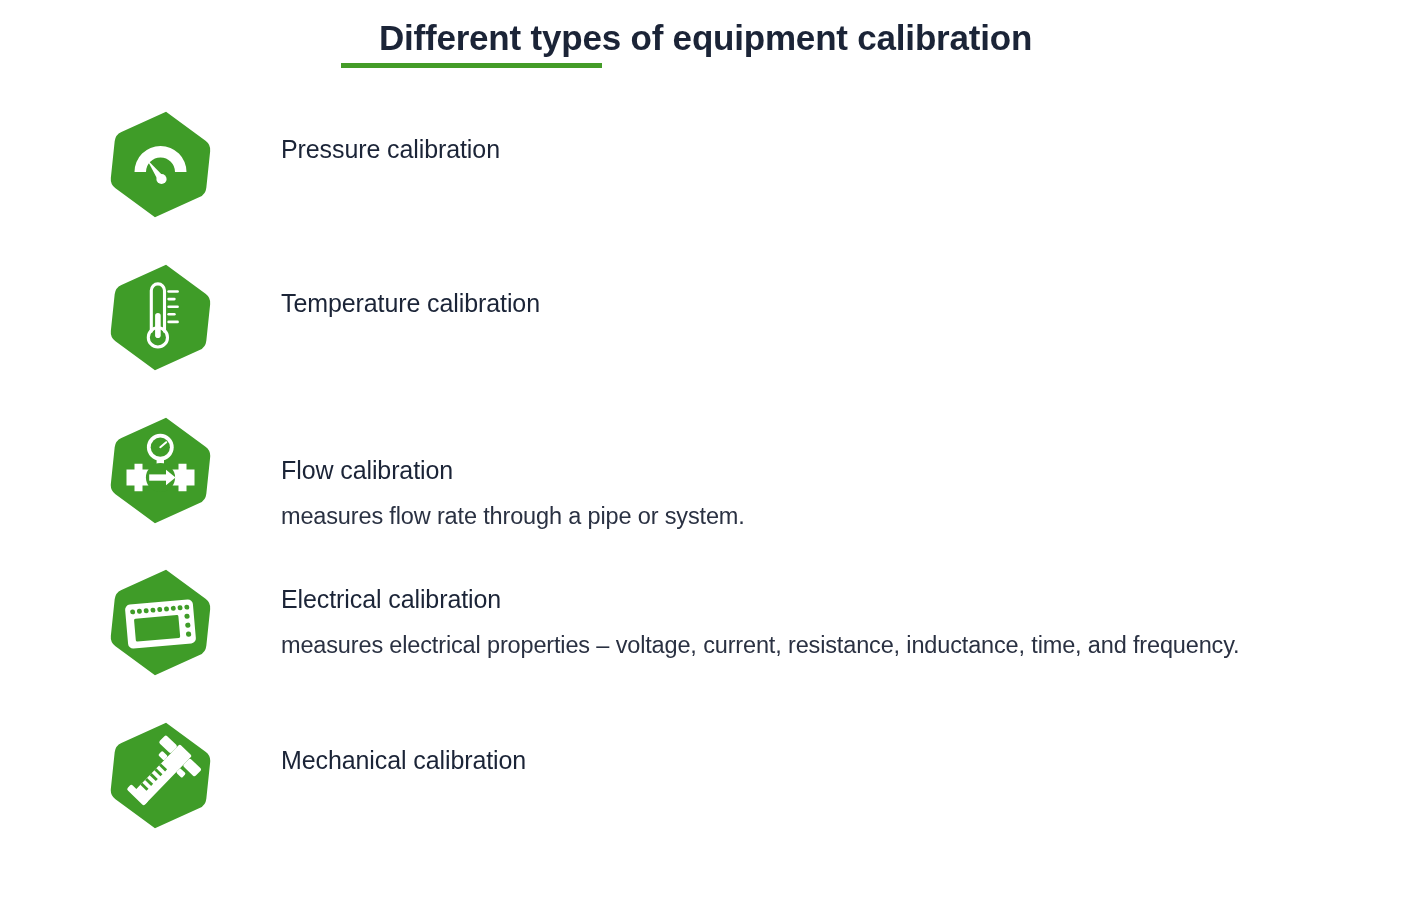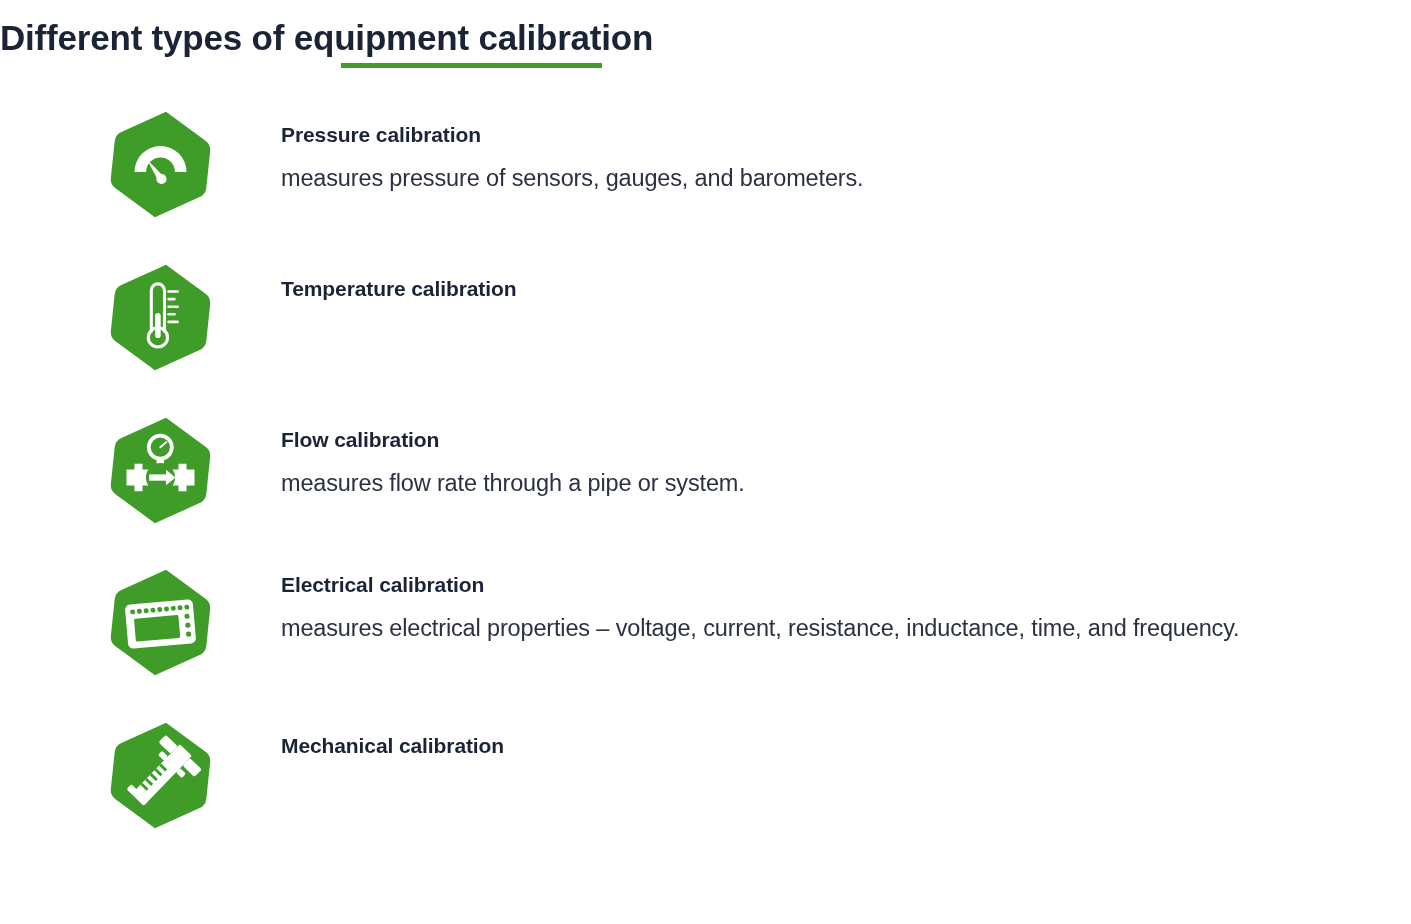--- a/index.html
+++ b/index.html
@@ -15,21 +15,21 @@
     overflow: hidden;
     color: #1b2437;
   }
 
   
   .title-block {
     position: absolute;
     left: 0;
     top: 18px;
     width: 1411px;
-    text-align: left;
+    text-align: center;
   }
   .title {
     font-size: 35px;
     font-weight: bold;
     letter-spacing: -0.2px;
     color: #1b2437;
     line-height: 1.15;
     white-space: nowrap;
   }
   .title-underline {
@@ -59,26 +59,26 @@
     left: 104px;
     width: 113px;
     height: 113px;
   }
   .row-text {
     position: absolute;
     left: 281px;
     width: 1060px;
   }
   .row-heading {
-    font-size: 21px;
-    font-weight: bold;
+    font-size: 25px;
+    font-weight: normal;
     color: #1b2437;
     letter-spacing: -0.1px;
     line-height: 1.2;
-    margin: 0 0 12px 0;
+    margin: 12px 0 12px 0;
   }
   .row-body {
     font-size: 23.5px;
     font-weight: normal;
     color: #2a3142;
     line-height: 1.62;
     letter-spacing: -0.15px;
     margin: 0;
     max-width: 1015px;
   }
@@ -122,21 +122,20 @@
           <g transform="translate(56.5 62)">
             <path d="M-26 2 A26 26 0 0 1 26 2 L14.5 2 A14.5 14.5 0 0 0 -14.5 2 Z" fill="#ffffff"></path>
             <path d="M-13.5 -10.5 L3.2 6.6 L-2.4 10.4 Z" fill="#ffffff"></path>
             <circle cx="1" cy="9" r="5.1" fill="#ffffff"></circle>
           </g>
         </svg>
       </div>
     </div>
     <div class="row-text" style="top:14px;">
       <p class="row-heading">Pressure calibration</p>
-      <p class="row-body">measures pressure of sensors, gauges, and barometers.</p>
     </div>
   </div>
 
   <div class="row" style="top:261px;">
     <div class="row-icon" style="top:0;">
       <div class="hex">
         <svg width="113" height="113" viewBox="0 0 113 113" aria-hidden="true">
           <g transform="rotate(6 56.5 56.5)">
             <path d="M56.5 3.5 L98.8 28.2 Q104.5 31.5 104.5 38.2 L104.5 74.8 Q104.5 81.5 98.8 84.8 L56.5 109.5 L14.2 84.8 Q8.5 81.5 8.5 74.8 L8.5 38.2 Q8.5 31.5 14.2 28.2 Z" fill="#3f9c28"></path>
           </g>
@@ -175,21 +174,21 @@
           <circle cx="56.3" cy="33.2" r="9.6" fill="#3f9c28"></circle>
           <line x1="56.3" y1="33.2" x2="62.2" y2="28.2" stroke="#ffffff" stroke-width="2" stroke-linecap="round"></line>
           <circle cx="56.5" cy="63.5" r="14.6" fill="#3f9c28"></circle>
           <g fill="#ffffff">
             <rect x="45.2" y="60.4" width="19.4" height="6.3"></rect>
             <path d="M62 55.7 L71.6 63.5 L62 71.3 Z"></path>
           </g>
         </svg>
       </div>
     </div>
-    <div class="row-text" style="top:13px;">
+    <div class="row-text" style="top:29px;">
       <p class="row-heading">Flow calibration</p>
       <p class="row-body">measures flow rate through a pipe or system.</p>
     </div>
   </div>
 
   <div class="row" style="top:566px;">
     <div class="row-icon" style="top:0;">
       <div class="hex">
         <svg width="113" height="113" viewBox="0 0 113 113" aria-hidden="true">
           <g transform="rotate(6 56.5 56.5)">

